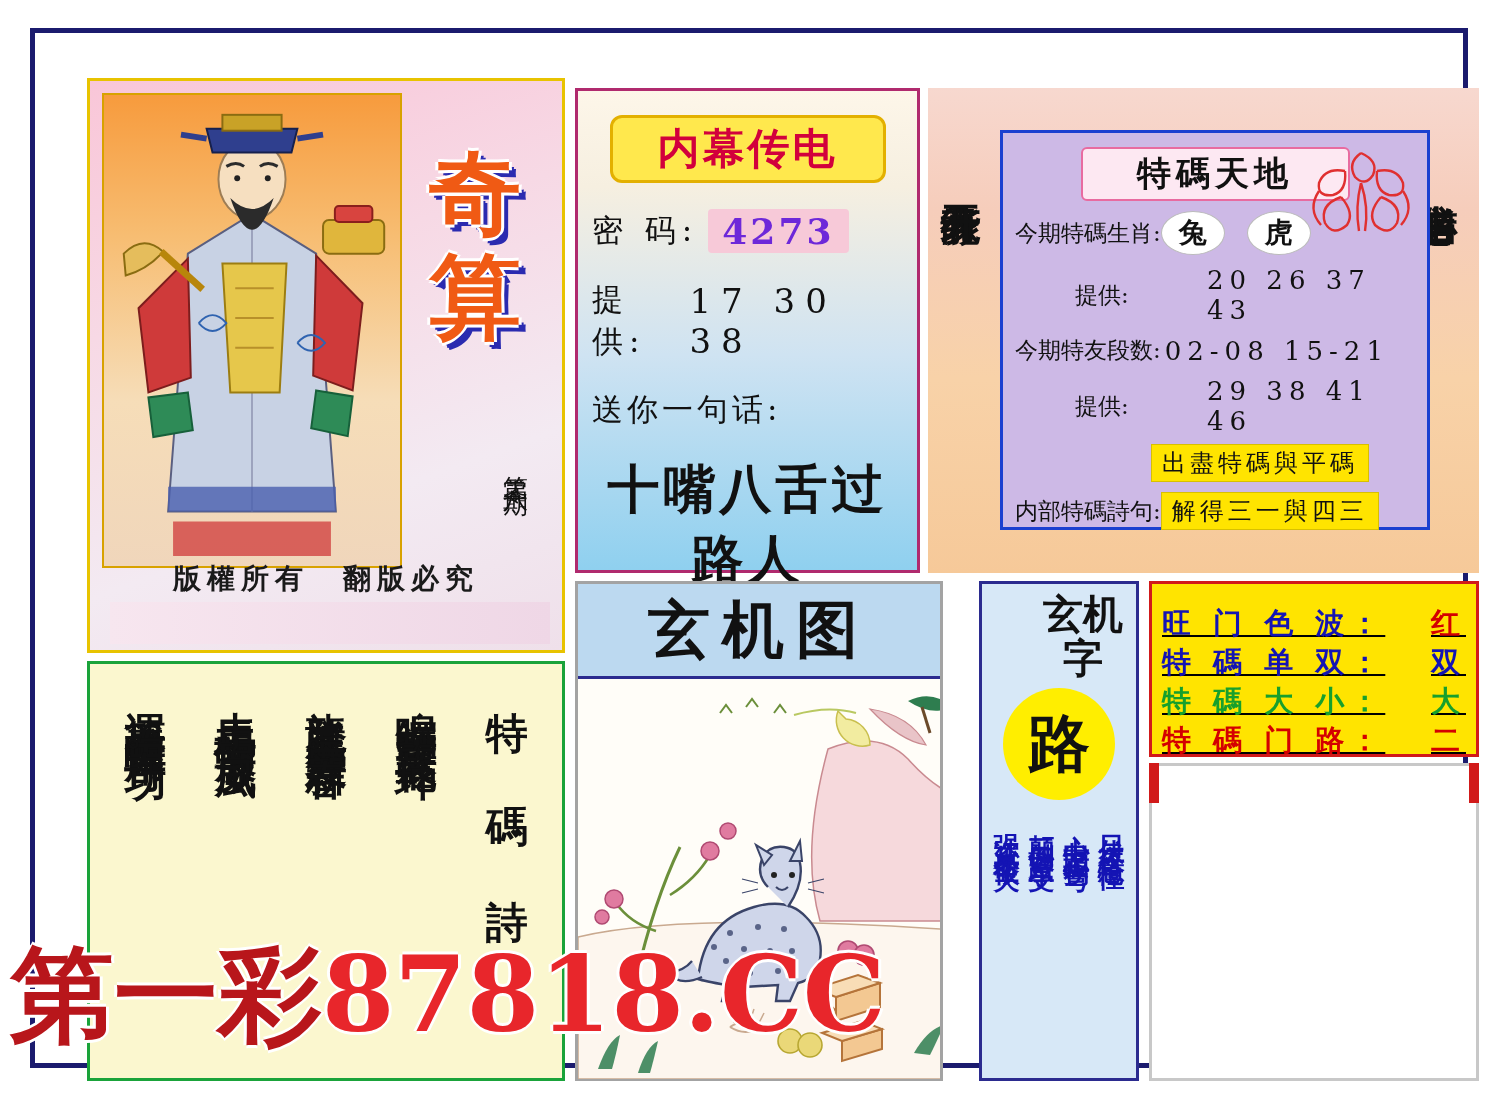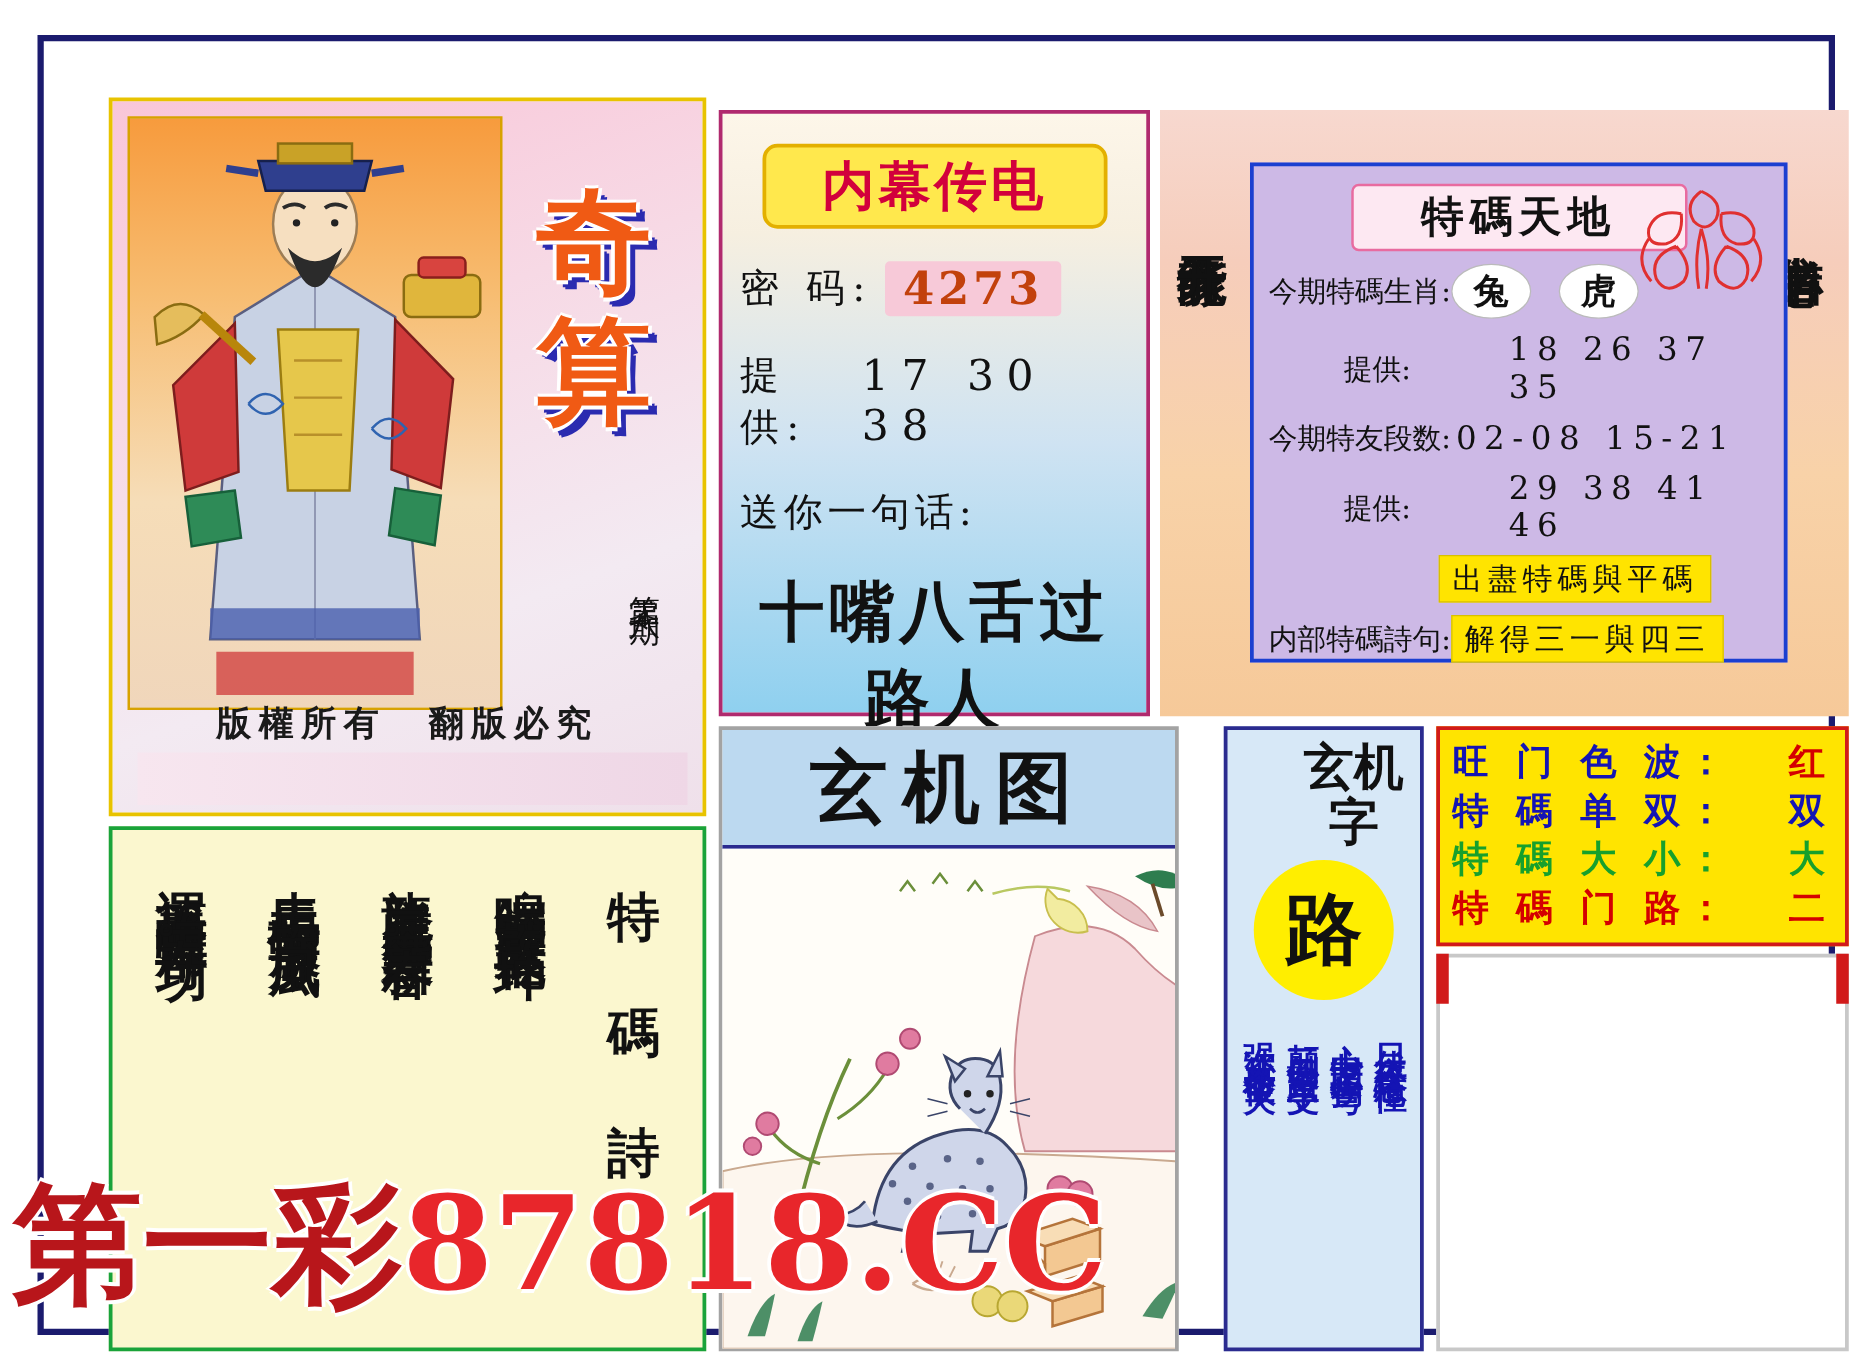--- a/index.html
+++ b/index.html
@@ -100,21 +100,21 @@
     font-size:42px;font-weight:bold;color:#d2003c;letter-spacing:3px;
   }
   .inside-row{
     margin-top:26px;
     font-family:"DejaVu Serif", serif;
     font-size:31px;color:#111;display:flex;align-items:center;
   }
   .inside-row .lbl{letter-spacing:6px;}
   .code-val{
     margin-left:10px;background:#f7c9d8;border-radius:4px;
-    padding:1px 14px;font-size:36px;font-weight:bold;color:#c2410c;
+    padding:1px 14px;font-size:36px;font-weight:bold;color:#6d28d9;
     letter-spacing:3px;
   }
   .nums{margin-left:14px;font-size:34px;letter-spacing:10px;color:#111;}
   .inside-line{
     margin-top:26px;font-family:"DejaVu Serif", serif;
     font-size:31px;color:#111;letter-spacing:4px;
   }
   .inside-phrase{
     margin-top:24px;text-align:center;
     font-family:"DejaVu Serif", serif;
@@ -206,21 +206,22 @@
     writing-mode:vertical-rl;text-orientation:upright;
     font-family:"DejaVu Serif", serif;
     font-size:26px;line-height:31px;color:#1414b4;font-weight:bold;
     letter-spacing:5px;
   }
 
   
   .wang-table{
     position:absolute;left:1114px;top:548px;width:330px;height:176px;
     border:3px solid #d11a1a;box-sizing:border-box;background:#ffe400;
-    padding:6px 10px;
+    padding:20px 10px;
+    text-decoration:underline;
   }
   .wt-row{
     display:flex;align-items:center;justify-content:space-between;
     font-family:"DejaVu Serif", serif;font-size:29px;font-weight:bold;
     height:39px;letter-spacing:6px;
   }
   .wt-label{color:#1414b4;}
   .wt-row.c1 .wt-value{color:#d40000;}
   .wt-row.c2 .wt-value{color:#1414b4;}
   .wt-row.c3 .wt-label{color:#17a02c;}
@@ -360,21 +361,21 @@
         <div class="tema-title">特碼天地</div>
 
         <div class="tema-row">
           <span class="lbl">今期特碼生肖:</span>
           <span class="zodiac">兔</span>
           <span class="zodiac">虎</span>
         </div>
 
         <div class="tema-row indent">
           <span class="lbl">提供:</span>
-          <span class="tema-nums">18  26  37  35</span>
+          <span class="tema-nums">20  26  37  43</span>
         </div>
 
         <div class="tema-row">
           <span class="lbl">今期特友段数:</span>
           <span class="tema-nums">02-08   15-21</span>
         </div>
 
         <div class="tema-row indent">
           <span class="lbl">提供:</span>
           <span class="tema-nums">29  38    41  46</span>

